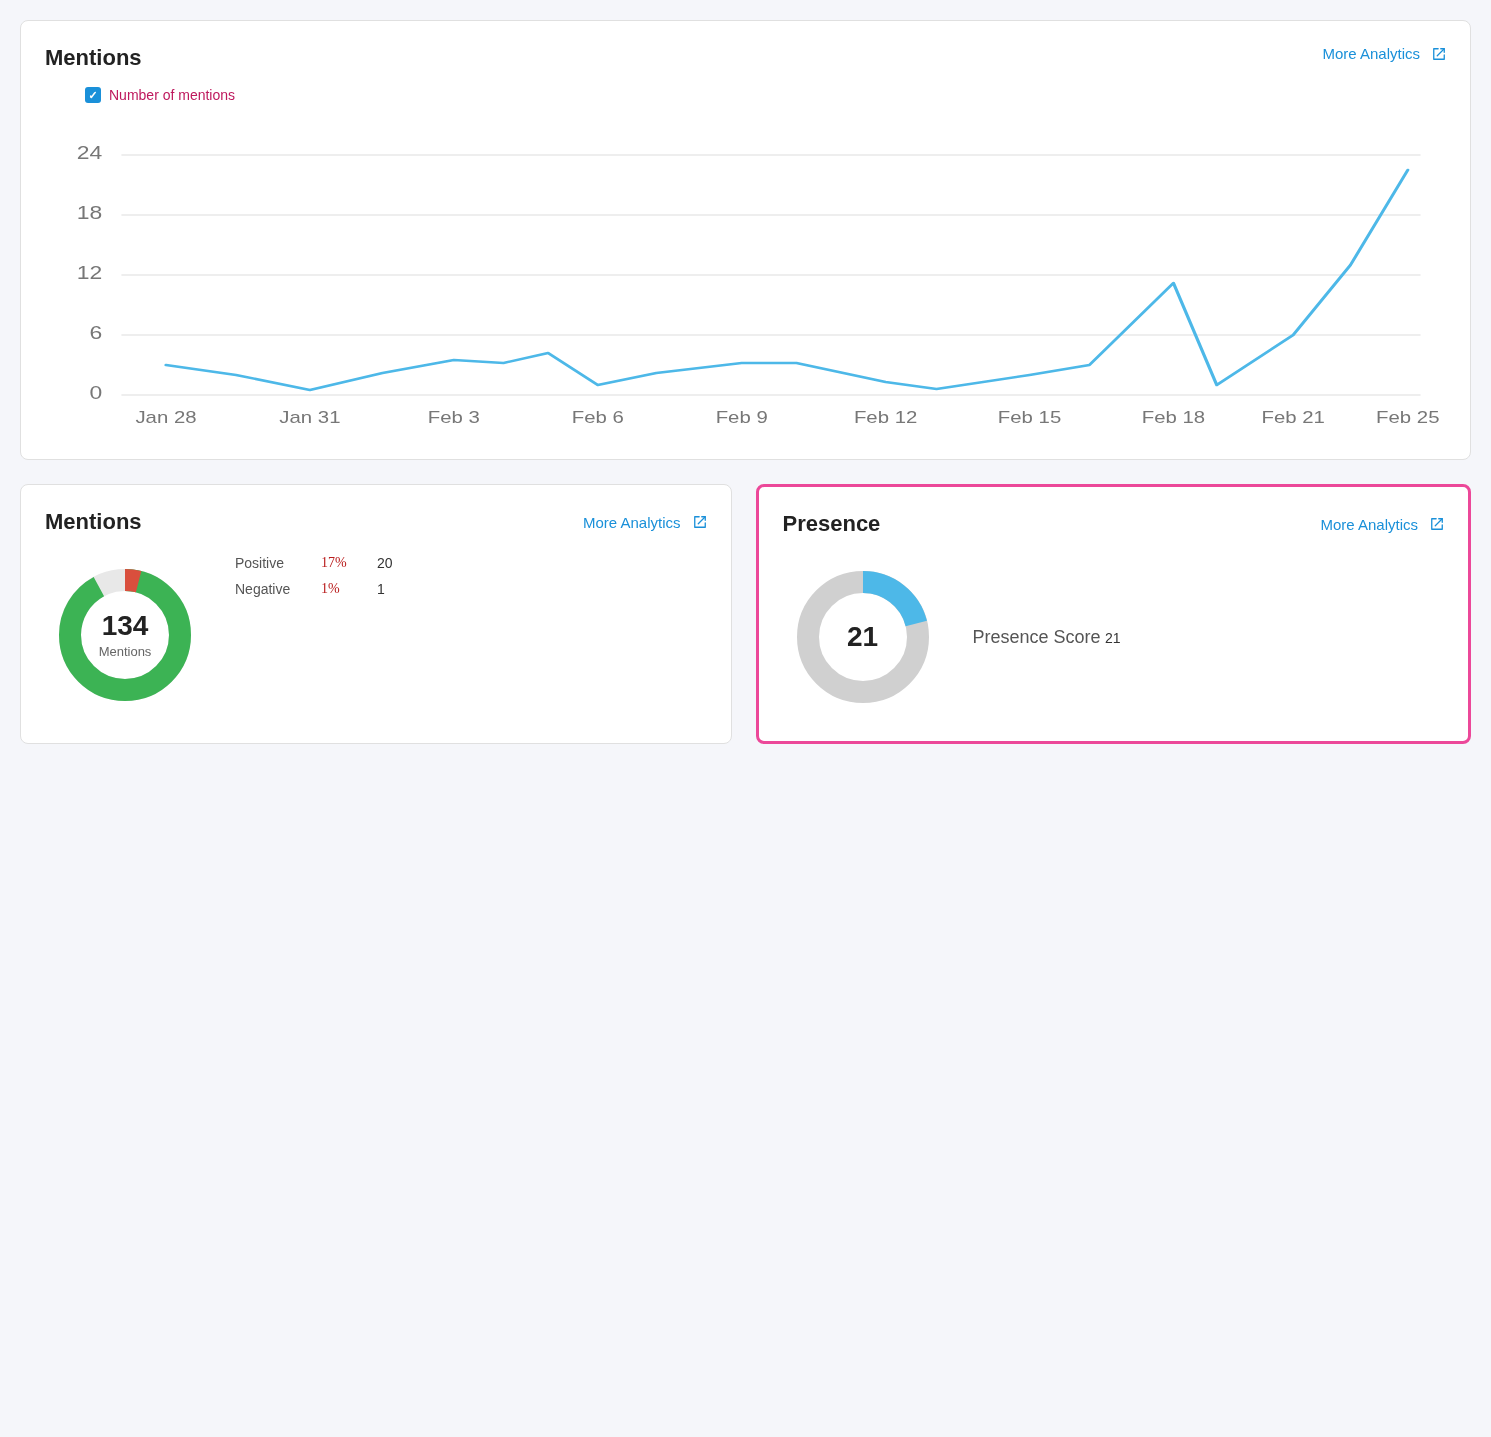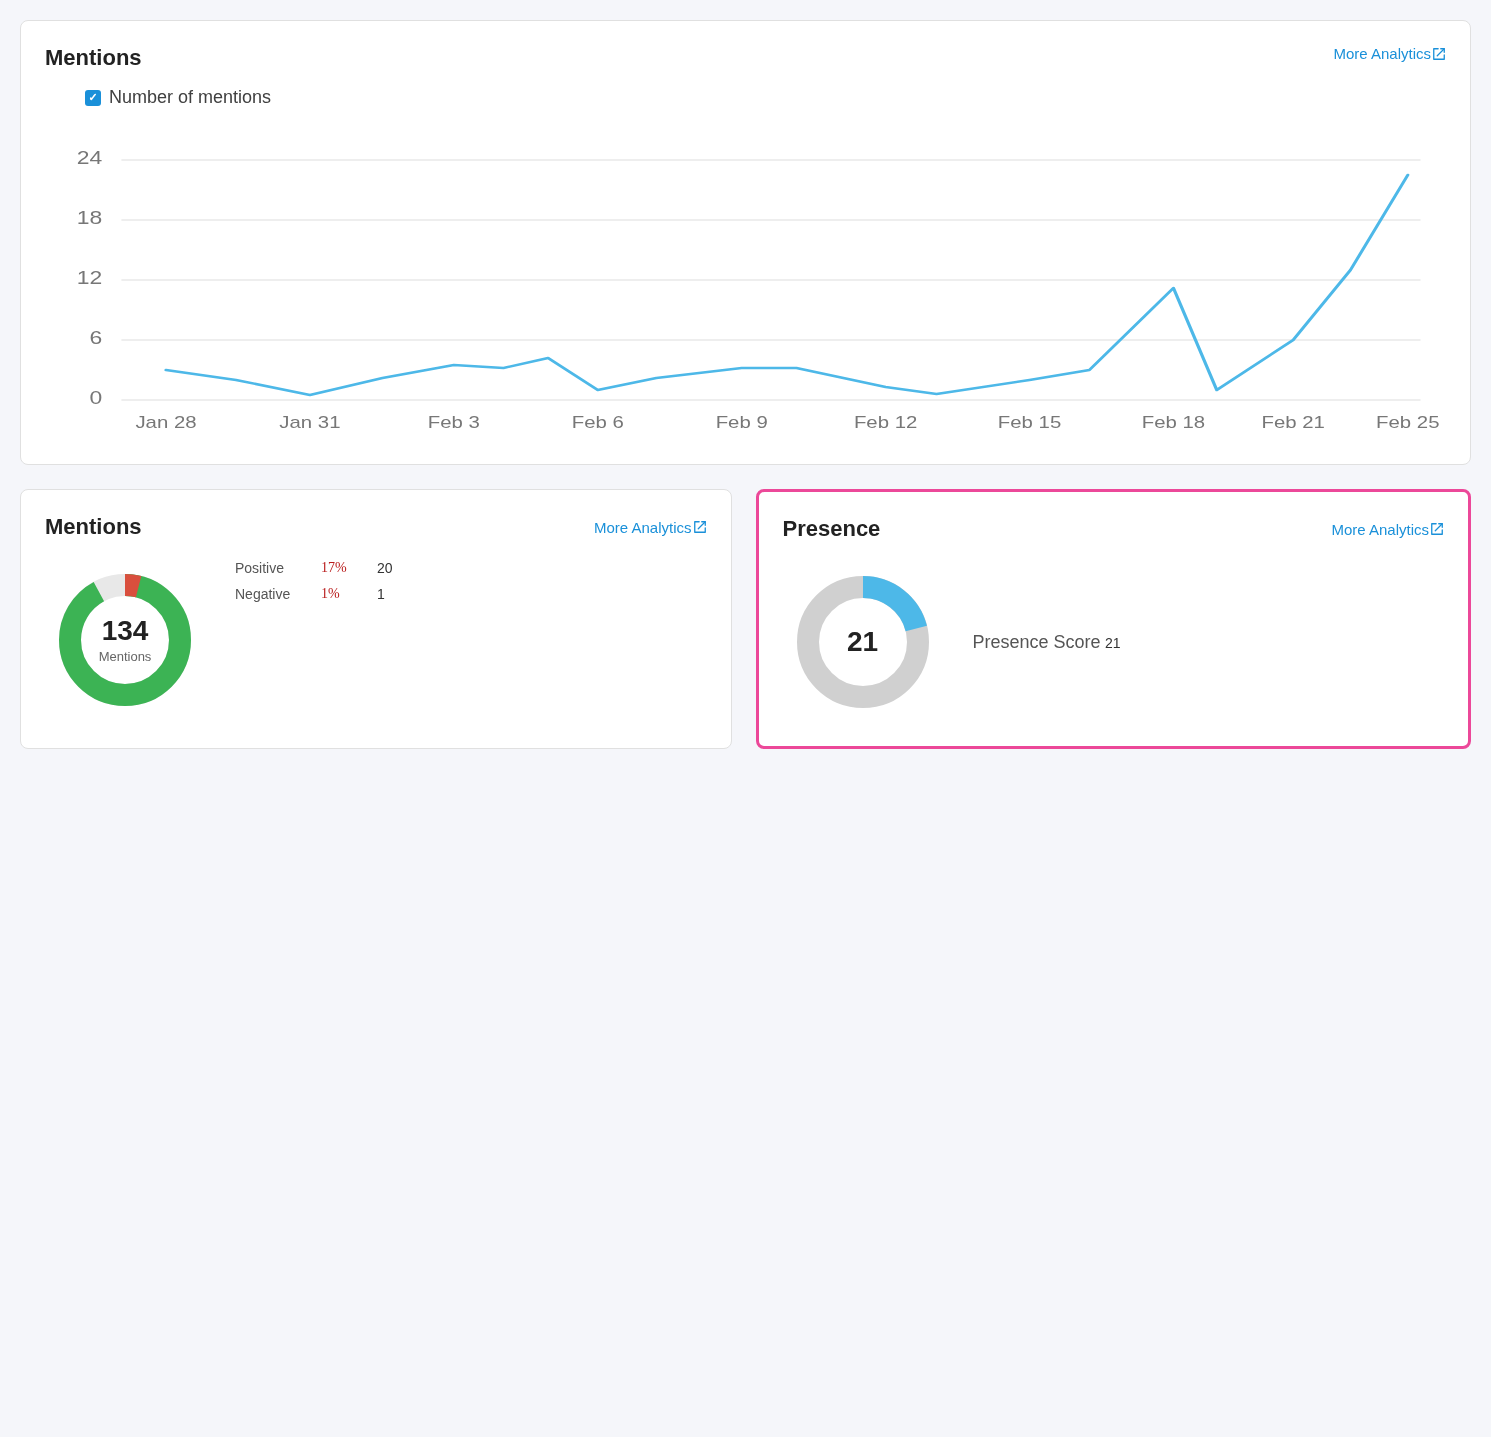--- a/index.html
+++ b/index.html
@@ -26,21 +26,21 @@
       font-size: 22px;
       font-weight: 700;
       color: #222;
     }
     .more-analytics-link {
       color: #1a90d9;
       font-size: 15px;
       text-decoration: none;
       display: flex;
       align-items: center;
-      gap: 1px;
+      gap: 12px;
       cursor: pointer;
       font-weight: 500;
     }
     .external-icon {
       display: inline-block;
       width: 14px;
       height: 14px;
     }
     
     .legend {
@@ -60,22 +60,22 @@
       align-items: center;
       justify-content: center;
     }
     .legend-checkbox::after {
       content: '✓';
       color: white;
       font-size: 11px;
       font-weight: bold;
     }
     .legend-label {
-      font-size: 18px;
-      color: #404040;
+      font-size: 14px;
+      color: #be185d;
     }
     
     .chart-container {
       position: relative;
       width: 100%;
       height: 320px;
       margin-top: 8px;
     }
     .chart-svg {
       width: 100%;

